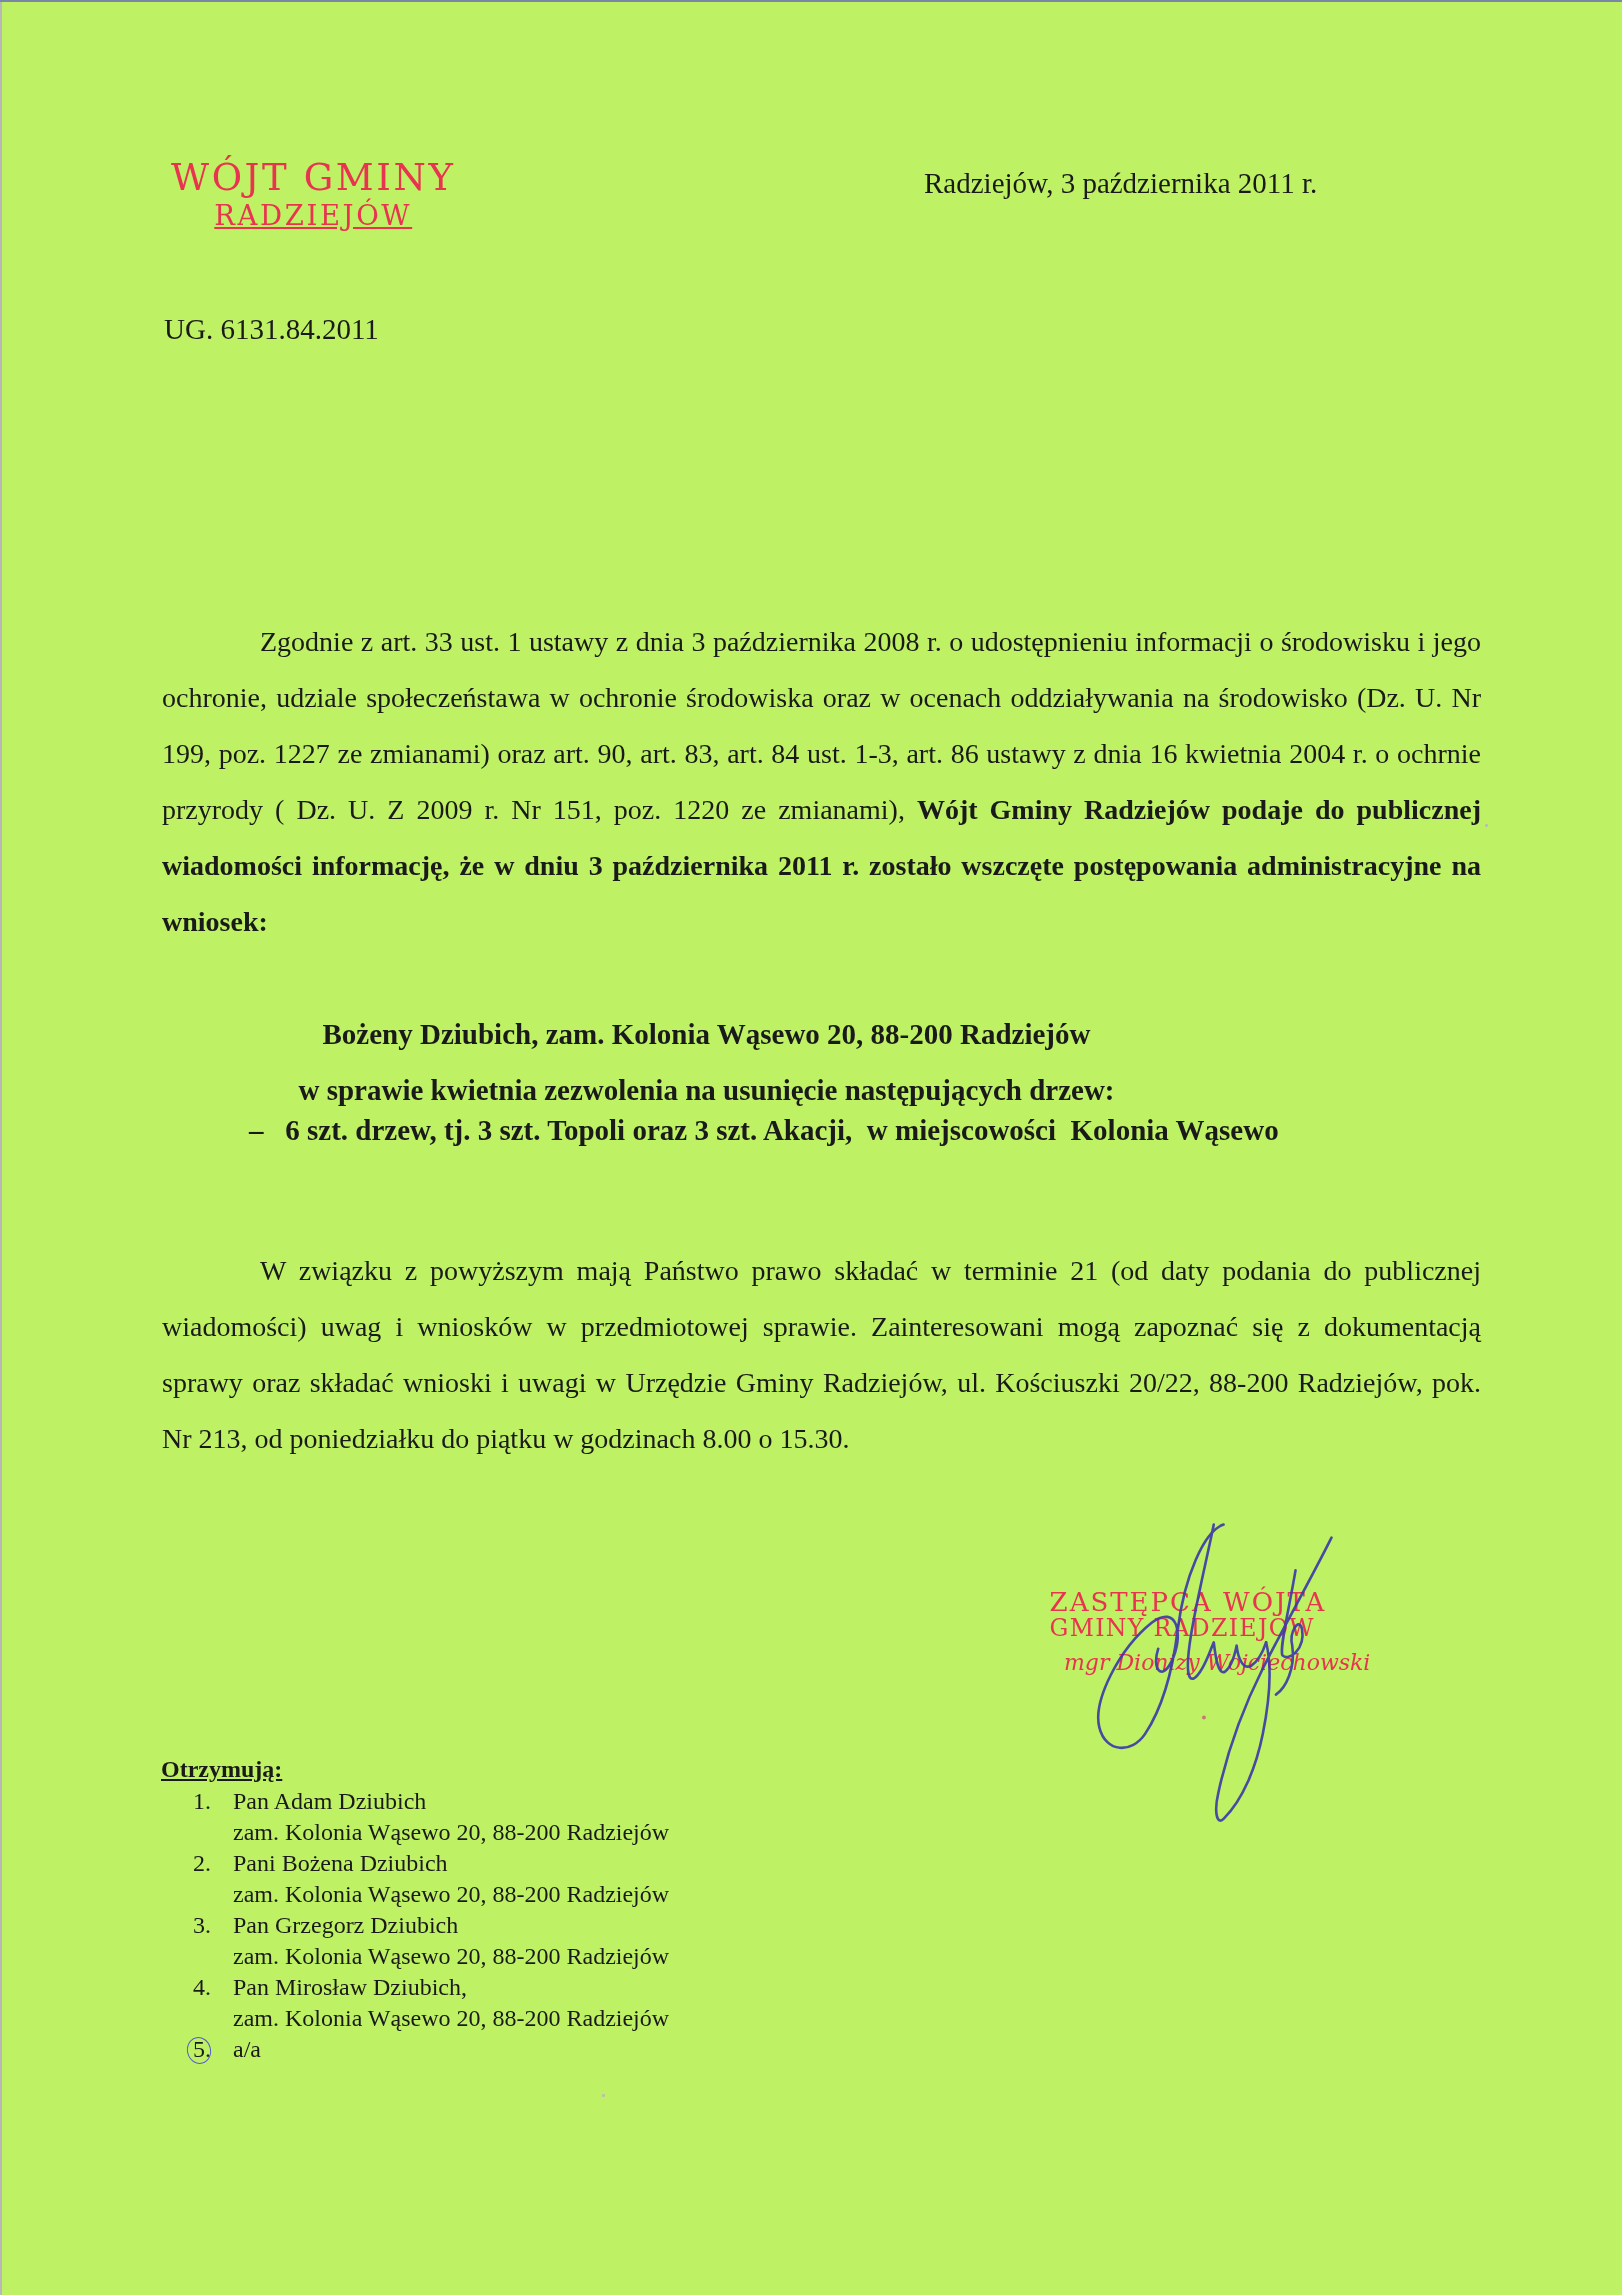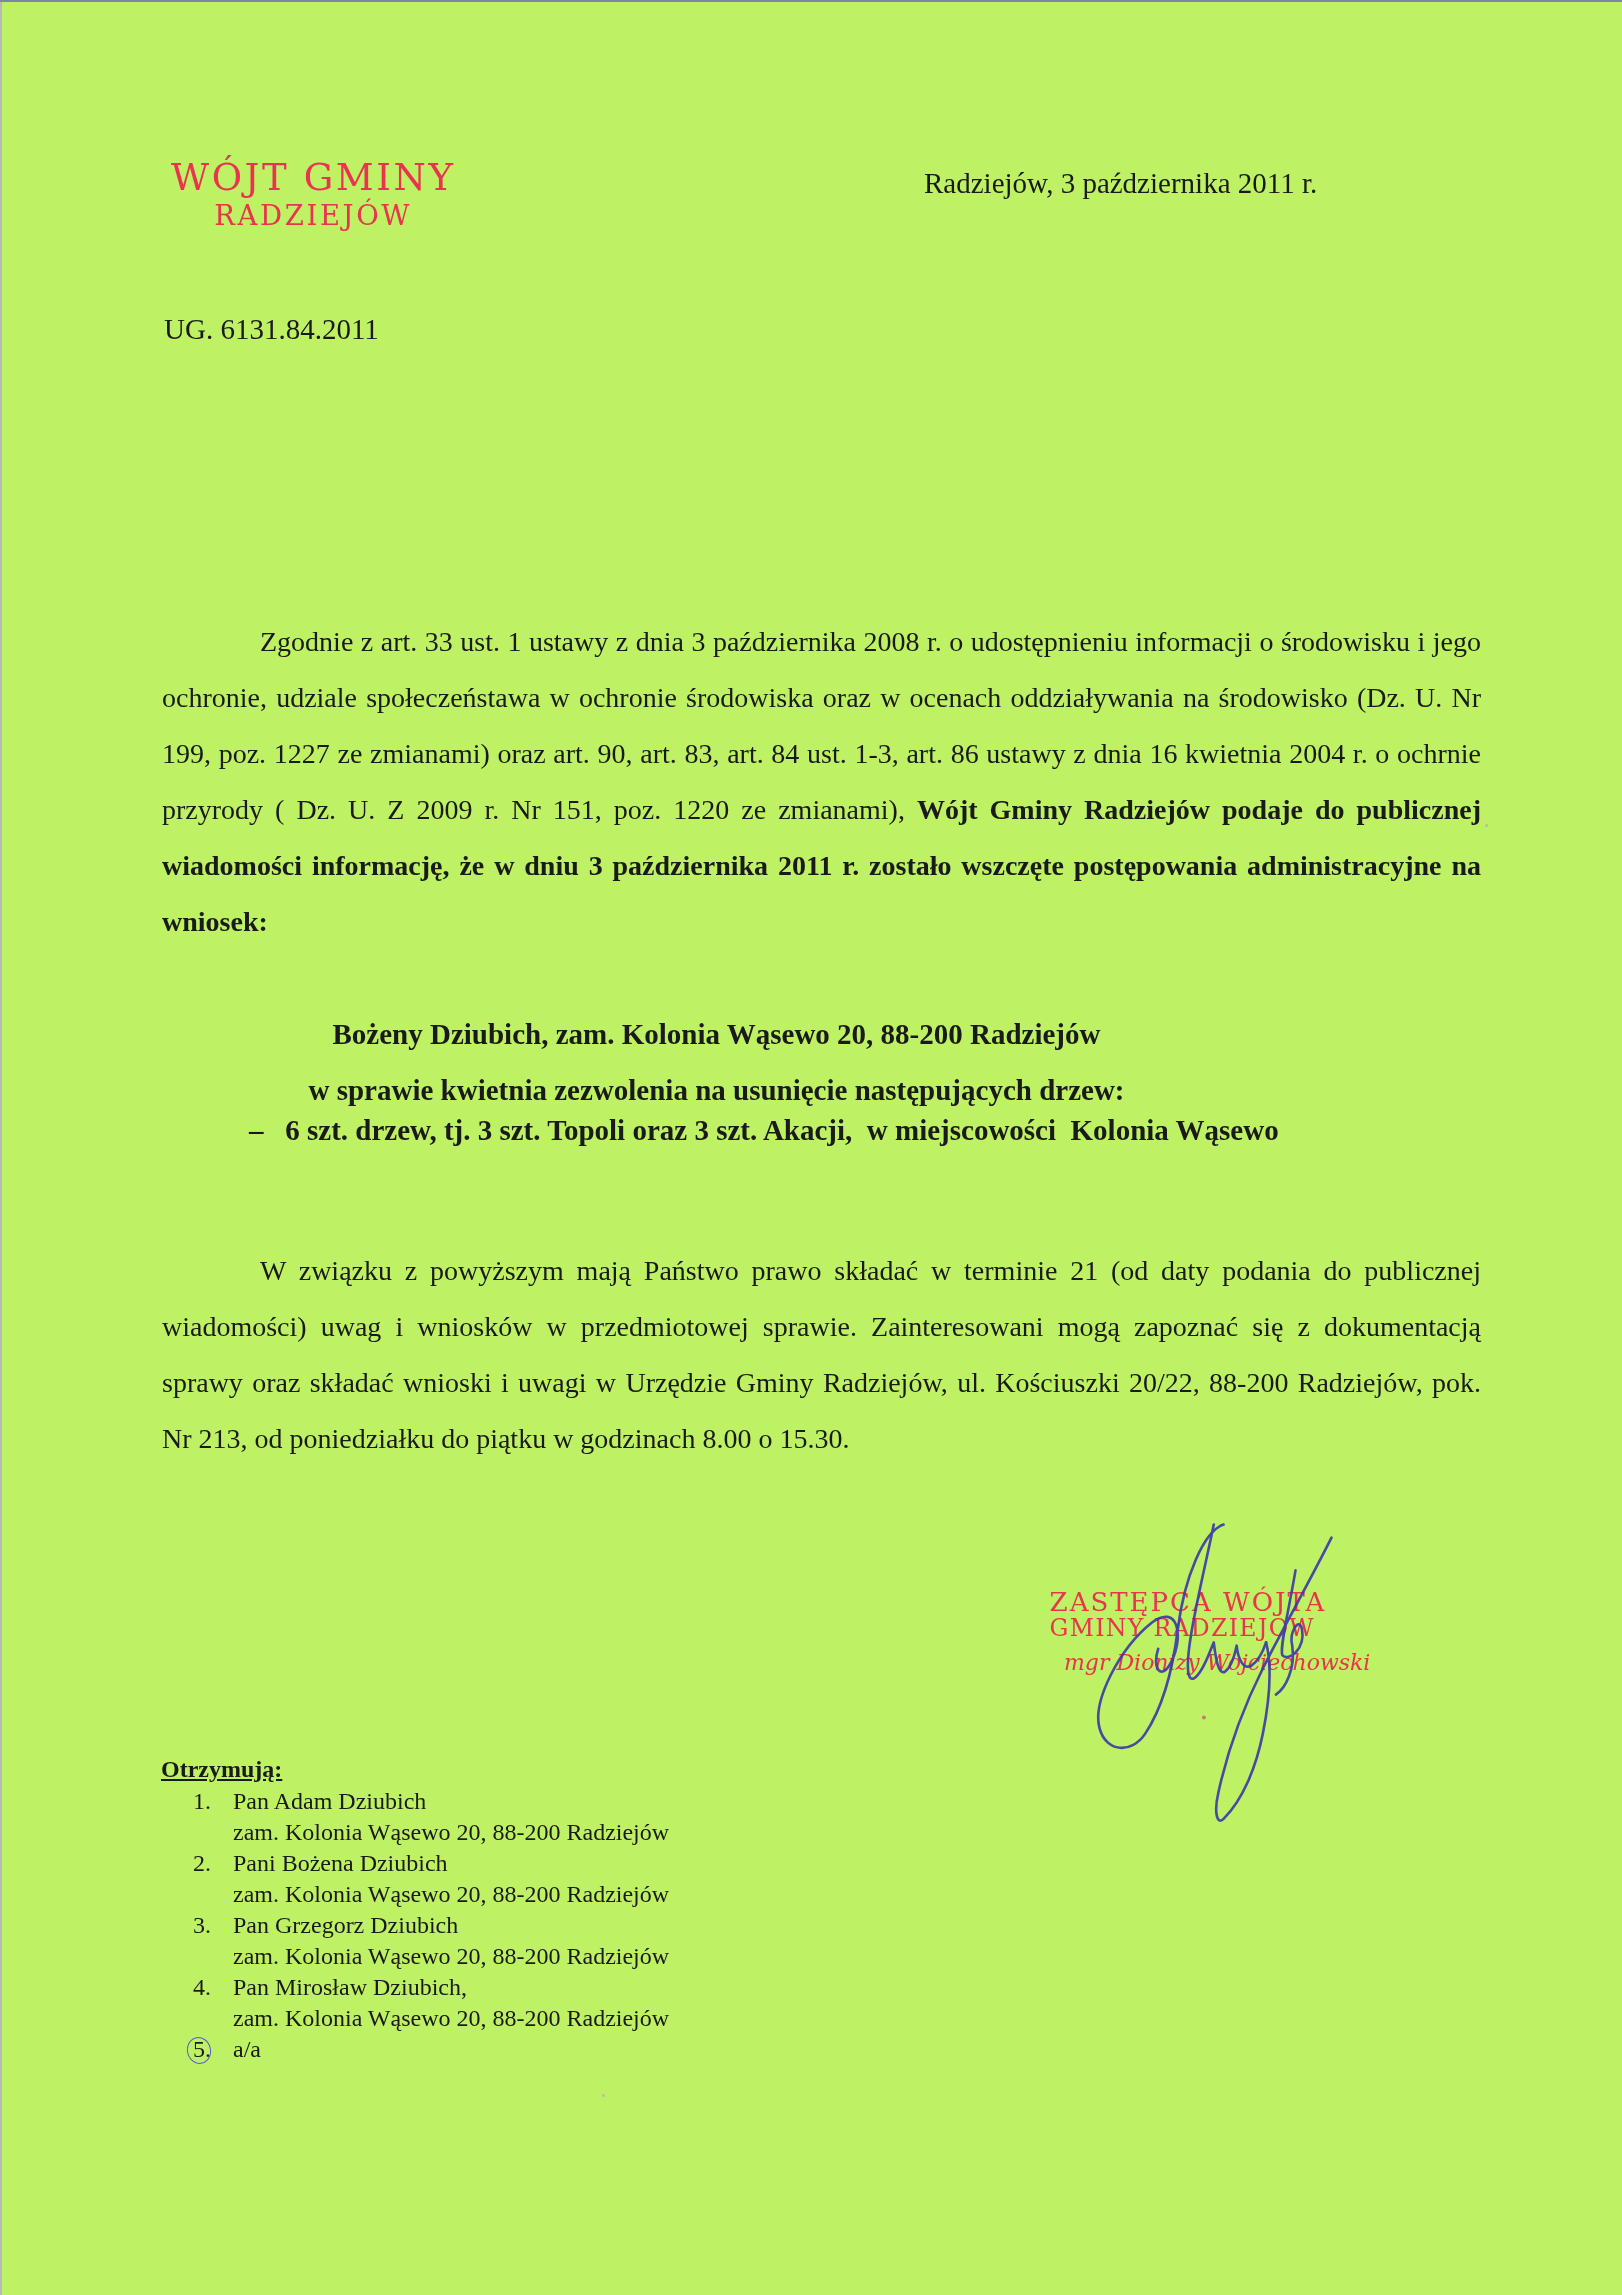--- a/index.html
+++ b/index.html
@@ -3,33 +3,33 @@
 <meta charset="utf-8">
 <style>
   html, body { margin: 0; padding: 0; background: #ffffff; }
   body { width: 1623px; height: 2295px; position: relative; overflow: hidden; font-family: "Liberation Serif", "DejaVu Serif", serif; color: #1a1a1a; }
   .page { position: absolute; left: 0; top: 0; width: 1623px; height: 2295px; background: #bef264; }
   .edge-left { position: absolute; left: 0; top: 0; width: 2px; height: 2295px; background: #b8b8b8; }
   .edge-top { position: absolute; left: 0; top: 0; width: 1623px; height: 2px; background: #7a86a6; }
 
   .stamp-header { position: absolute; left: 171px; top: 157px; color: #e8344f; font-family: "DejaVu Serif", "Liberation Serif", serif; text-align: center; letter-spacing: 2.6px; }
   .stamp-header .l1 { font-size: 37px; line-height: 42px; }
-  .stamp-header .l2 { font-size: 27.5px; line-height: 33px; padding-left: 0; }
+  .stamp-header .l2 { font-size: 27.5px; line-height: 33px; padding-left: 0; text-decoration: underline; }
 
   .date { position: absolute; left: 924px; top: 165px; font-size: 29px; line-height: 37px; }
   .ref { position: absolute; left: 164px; top: 311px; font-size: 29px; line-height: 37px; }
   .title { position: absolute; left: 0; width: 1623px; top: 466px; text-align: center; font-size: 29px; font-weight: bold; letter-spacing: 0.7px; }
 
   .para { position: absolute; left: 162px; width: 1319px; font-size: 28px; line-height: 56px; text-align: justify; }
   .para .indent { display: inline-block; width: 98px; }
   .para b { font-weight: bold; }
   .p1 { top: 614px; }
   .p2 { top: 1243px; }
 
-  .centered { position: absolute; left: 10px; width: 1413px; text-align: center; font-size: 29px; font-weight: bold; line-height: 37px; }
+  .centered { position: absolute; left: 0; width: 1413px; text-align: center; font-size: 29px; font-weight: bold; line-height: 37px; }
   .c1 { top: 1016px; }
   .c2 { top: 1072px; }
   .c3 { top: 1112px; left: 249px; width: auto; text-align: left; white-space: pre; }
 
   .signature { position: absolute; left: 1047px; top: 1518px; width: 327px; height: 314px; }
   .sig-stamp { position: absolute; left: 0; top: 0; width: 100%; color: #e8344f; font-family: "DejaVu Serif", "Liberation Serif", serif; }
   .sig-stamp .s1 { position: absolute; left: 2.6px; top: 69px; font-size: 26px; letter-spacing: 2px; white-space: nowrap; }
   .sig-stamp .s2 { position: absolute; left: 2.6px; top: 96px; font-size: 23.6px; letter-spacing: 1.3px; white-space: nowrap; }
   .sig-stamp .s3 { position: absolute; left: 17px; top: 132px; font-size: 22px; font-style: italic; white-space: nowrap; }
   .sig-svg { position: absolute; left: 0; top: 0; }

